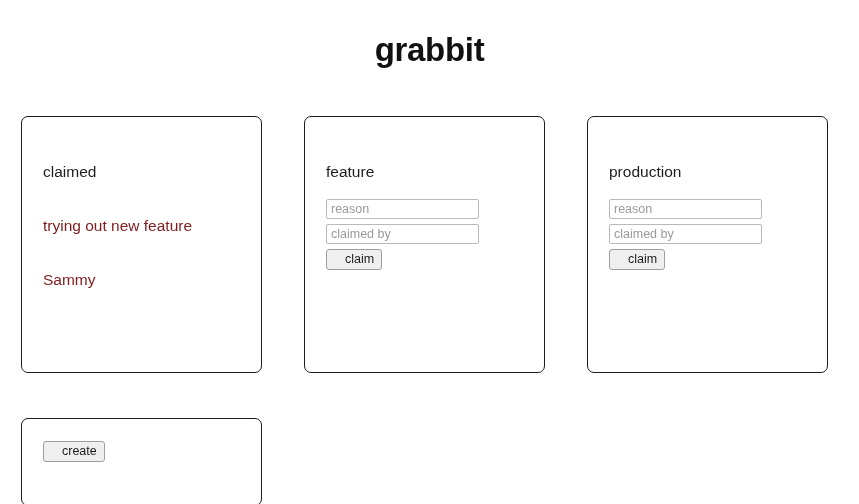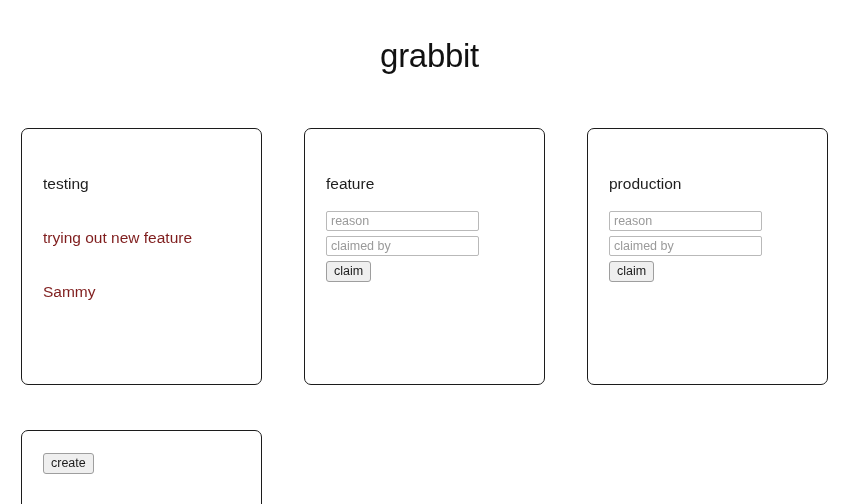--- a/index.html
+++ b/index.html
@@ -12,24 +12,24 @@
     height: 504px;
     font-family: "Liberation Sans", sans-serif;
     color: #222222;
     overflow: hidden;
     position: relative;
   }
 
   .page-title {
     text-align: center;
     font-size: 33px;
-    font-weight: normal;
+    font-weight: bold;
     color: #111111;
     letter-spacing: -0.3px;
-    margin: 14px;
+    margin: 8px;
     padding-top: 22px;
     line-height: 40px;
   }
 
   .cards-row {
     display: flex;
     gap: 42px;
     padding: 38px 0 0 21px;
     align-items: flex-start;
   }
@@ -86,21 +86,21 @@
   }
 
   .btn {
     display: block;
     font-family: "Liberation Sans", sans-serif;
     font-size: 12.5px;
     color: #1c1c1c;
     background: #efefef;
     border: 1px solid #9e9e9e;
     border-radius: 3px;
-    padding: 2px 7px 3px 7px;
+    padding: 2px 7px 3px 18px;
     margin-top: 0;
     cursor: pointer;
     line-height: 14px;
   }
 
   .actions {
     margin-top: 21px;
   }
   .actions .btn {
     margin-bottom: 5px;
@@ -119,21 +119,21 @@
   }
 </style>
 </head>
 <body>
 
 <h1 class="page-title">grabbit</h1>
 
 <div class="cards-row">
 
   <div class="card resource-card">
-    <div class="card-title">testing</div>
+    <div class="card-title">claimed</div>
     <div class="card-line">trying out new feature</div>
     <div class="card-line">Sammy</div>
   </div>
 
   <div class="card resource-card">
     <div class="card-title">feature</div>
     <div class="field-block">
       <input class="text-input" type="text" placeholder="reason" style="">
       <input class="text-input" type="text" placeholder="claimed by" style="">
       <button class="btn">claim</button>

